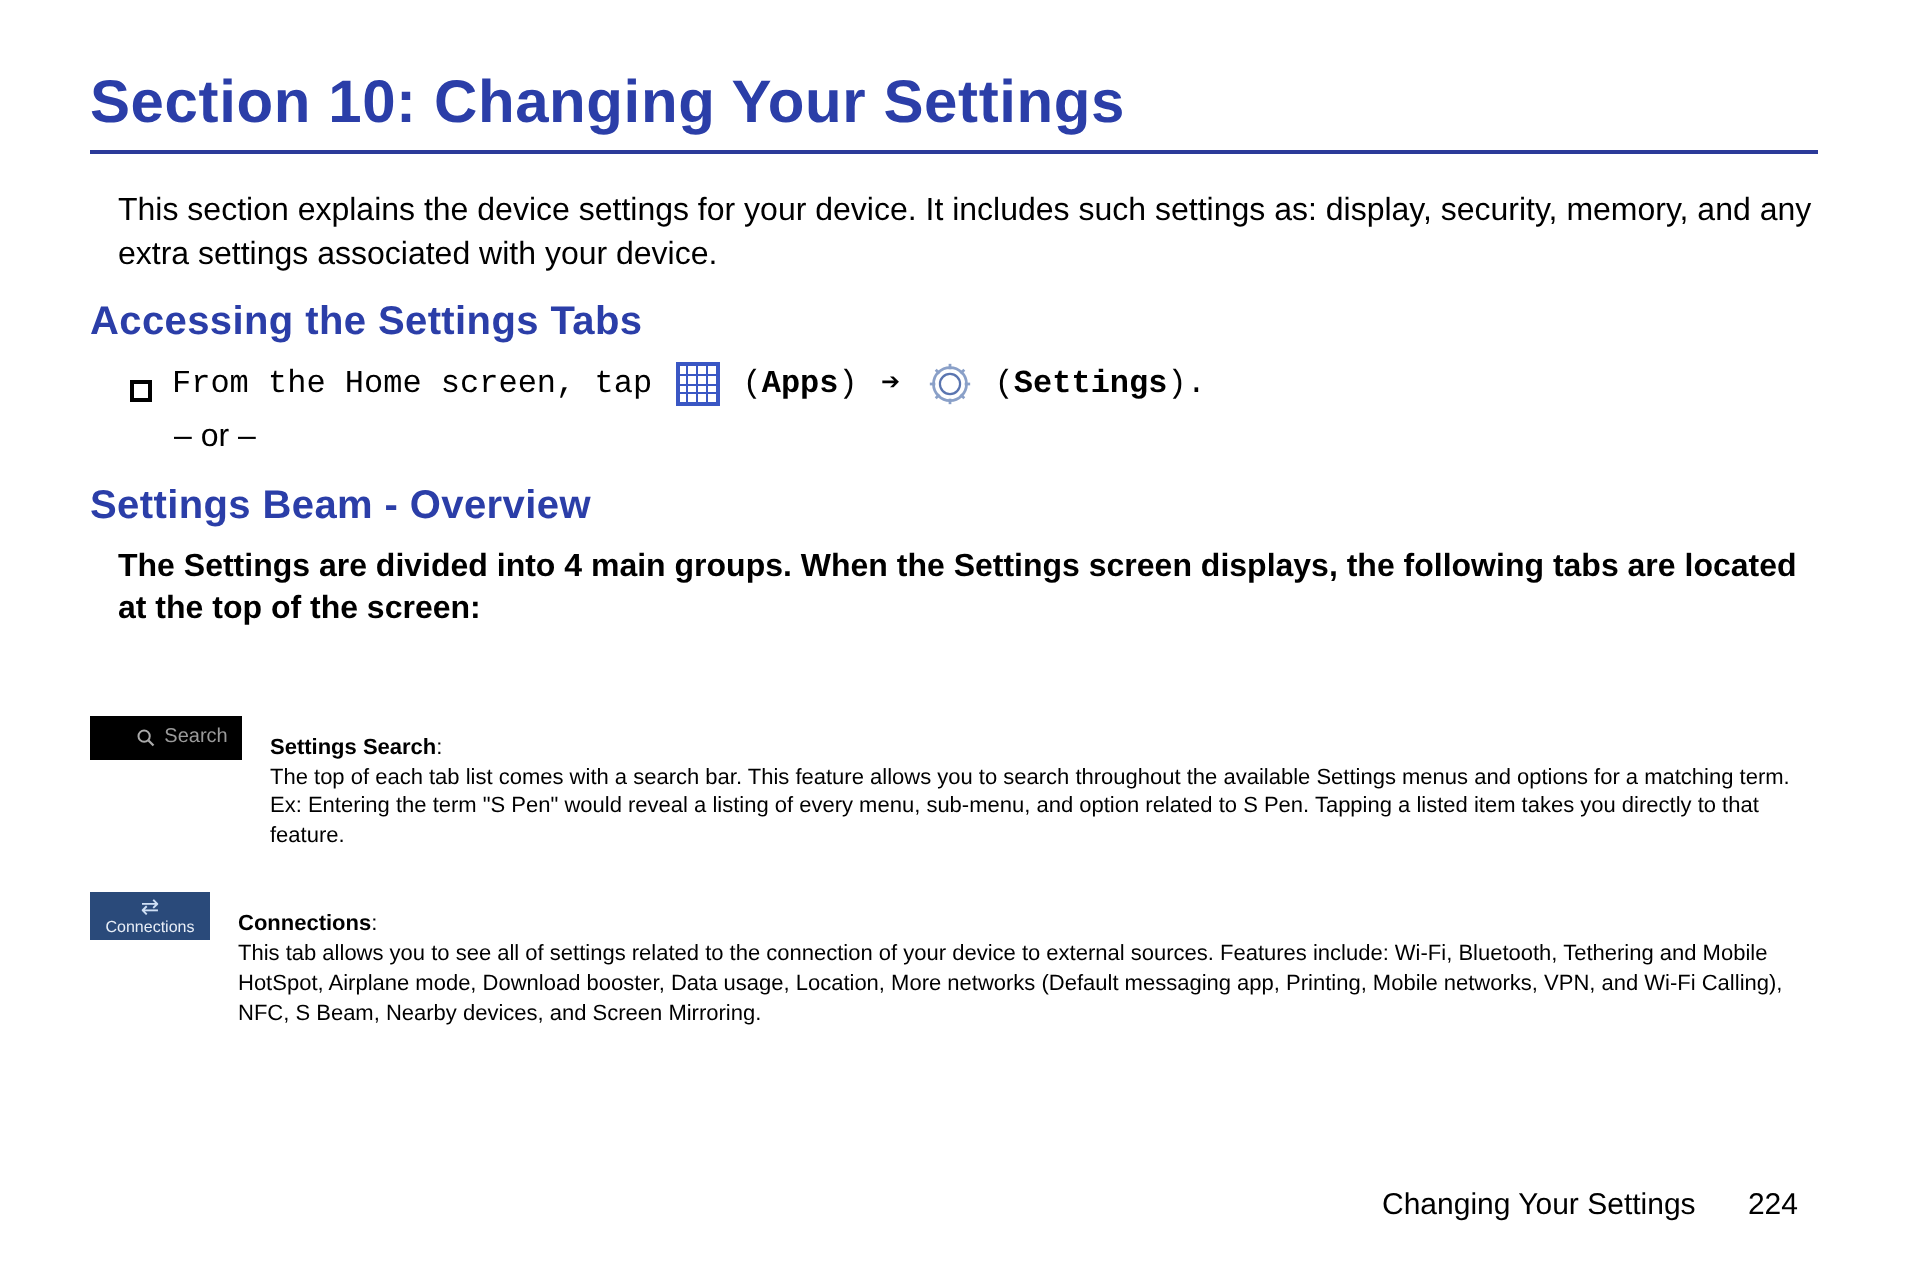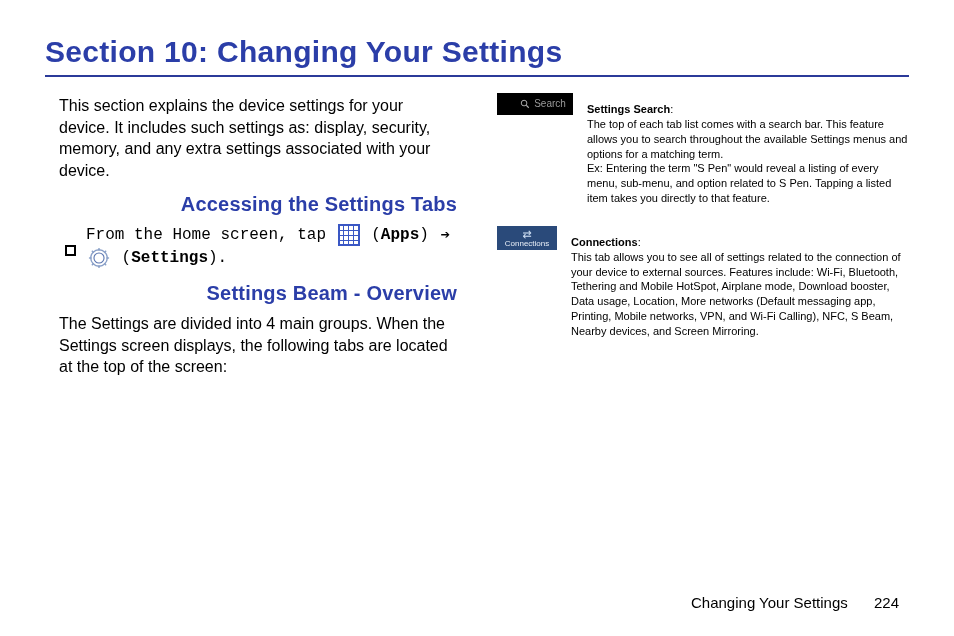--- a/index.html
+++ b/index.html
@@ -20,33 +20,33 @@
     letter-spacing: 0.3px;
   }
   .rule {
     border: none;
     border-top: 2px solid #2b3a99;
     margin: 0 0 14px 0;
   }
   .columns {
     display: flex;
     gap: 40px;
+    flex-direction: column;
   }
   .col {
     flex: 1;
     font-size: 16px;
     line-height: 1.35;
   }
   h2 {
     color: #2b3ea8;
     font-size: 20px;
     font-weight: bold;
     margin: 10px 0 6px 0;
     letter-spacing: 0.2px;
-    text-align: right;
   }
   .intro {
     margin: 4px 0 6px 14px;
   }
   .bullet-row {
     display: flex;
     align-items: center;
     margin: 6px 0 0 20px;
     font-family: Liberation Mono, monospace;
   }
@@ -124,20 +124,21 @@
     box-shadow: 0 4px 0 #000, 0 8px 0 #000;
   }
   .or {
     margin: 4px 0 6px 42px;
   }
   .indent {
     margin: 6px 0 6px 42px;
   }
   .overview-p {
     margin: 4px 0 0 14px;
+    font-weight: bold;
   }
   .desc-row {
     display: flex;
     align-items: flex-start;
     margin: 0 0 18px 0;
   }
   .chip {
     flex-shrink: 0;
     width: 60px;
     height: 22px;
@@ -237,20 +238,21 @@
             <line x1="4.2" y1="4.2" x2="6.3" y2="6.3"></line>
             <line x1="17.7" y1="17.7" x2="19.8" y2="19.8"></line>
             <line x1="4.2" y1="19.8" x2="6.3" y2="17.7"></line>
             <line x1="17.7" y1="6.3" x2="19.8" y2="4.2"></line>
           </g>
         </svg>
         (<b>Settings</b>).
       </div>
     </div>
 
+    <div class="or">– or –</div>
 
 
 
     <h2>Settings Beam - Overview</h2>
     <p class="overview-p">The Settings are divided into 4 main groups. When the Settings screen displays, the following tabs are located at the top of the screen:</p>
   </div>
 
   <div class="col">
 
     <div class="desc-row">

